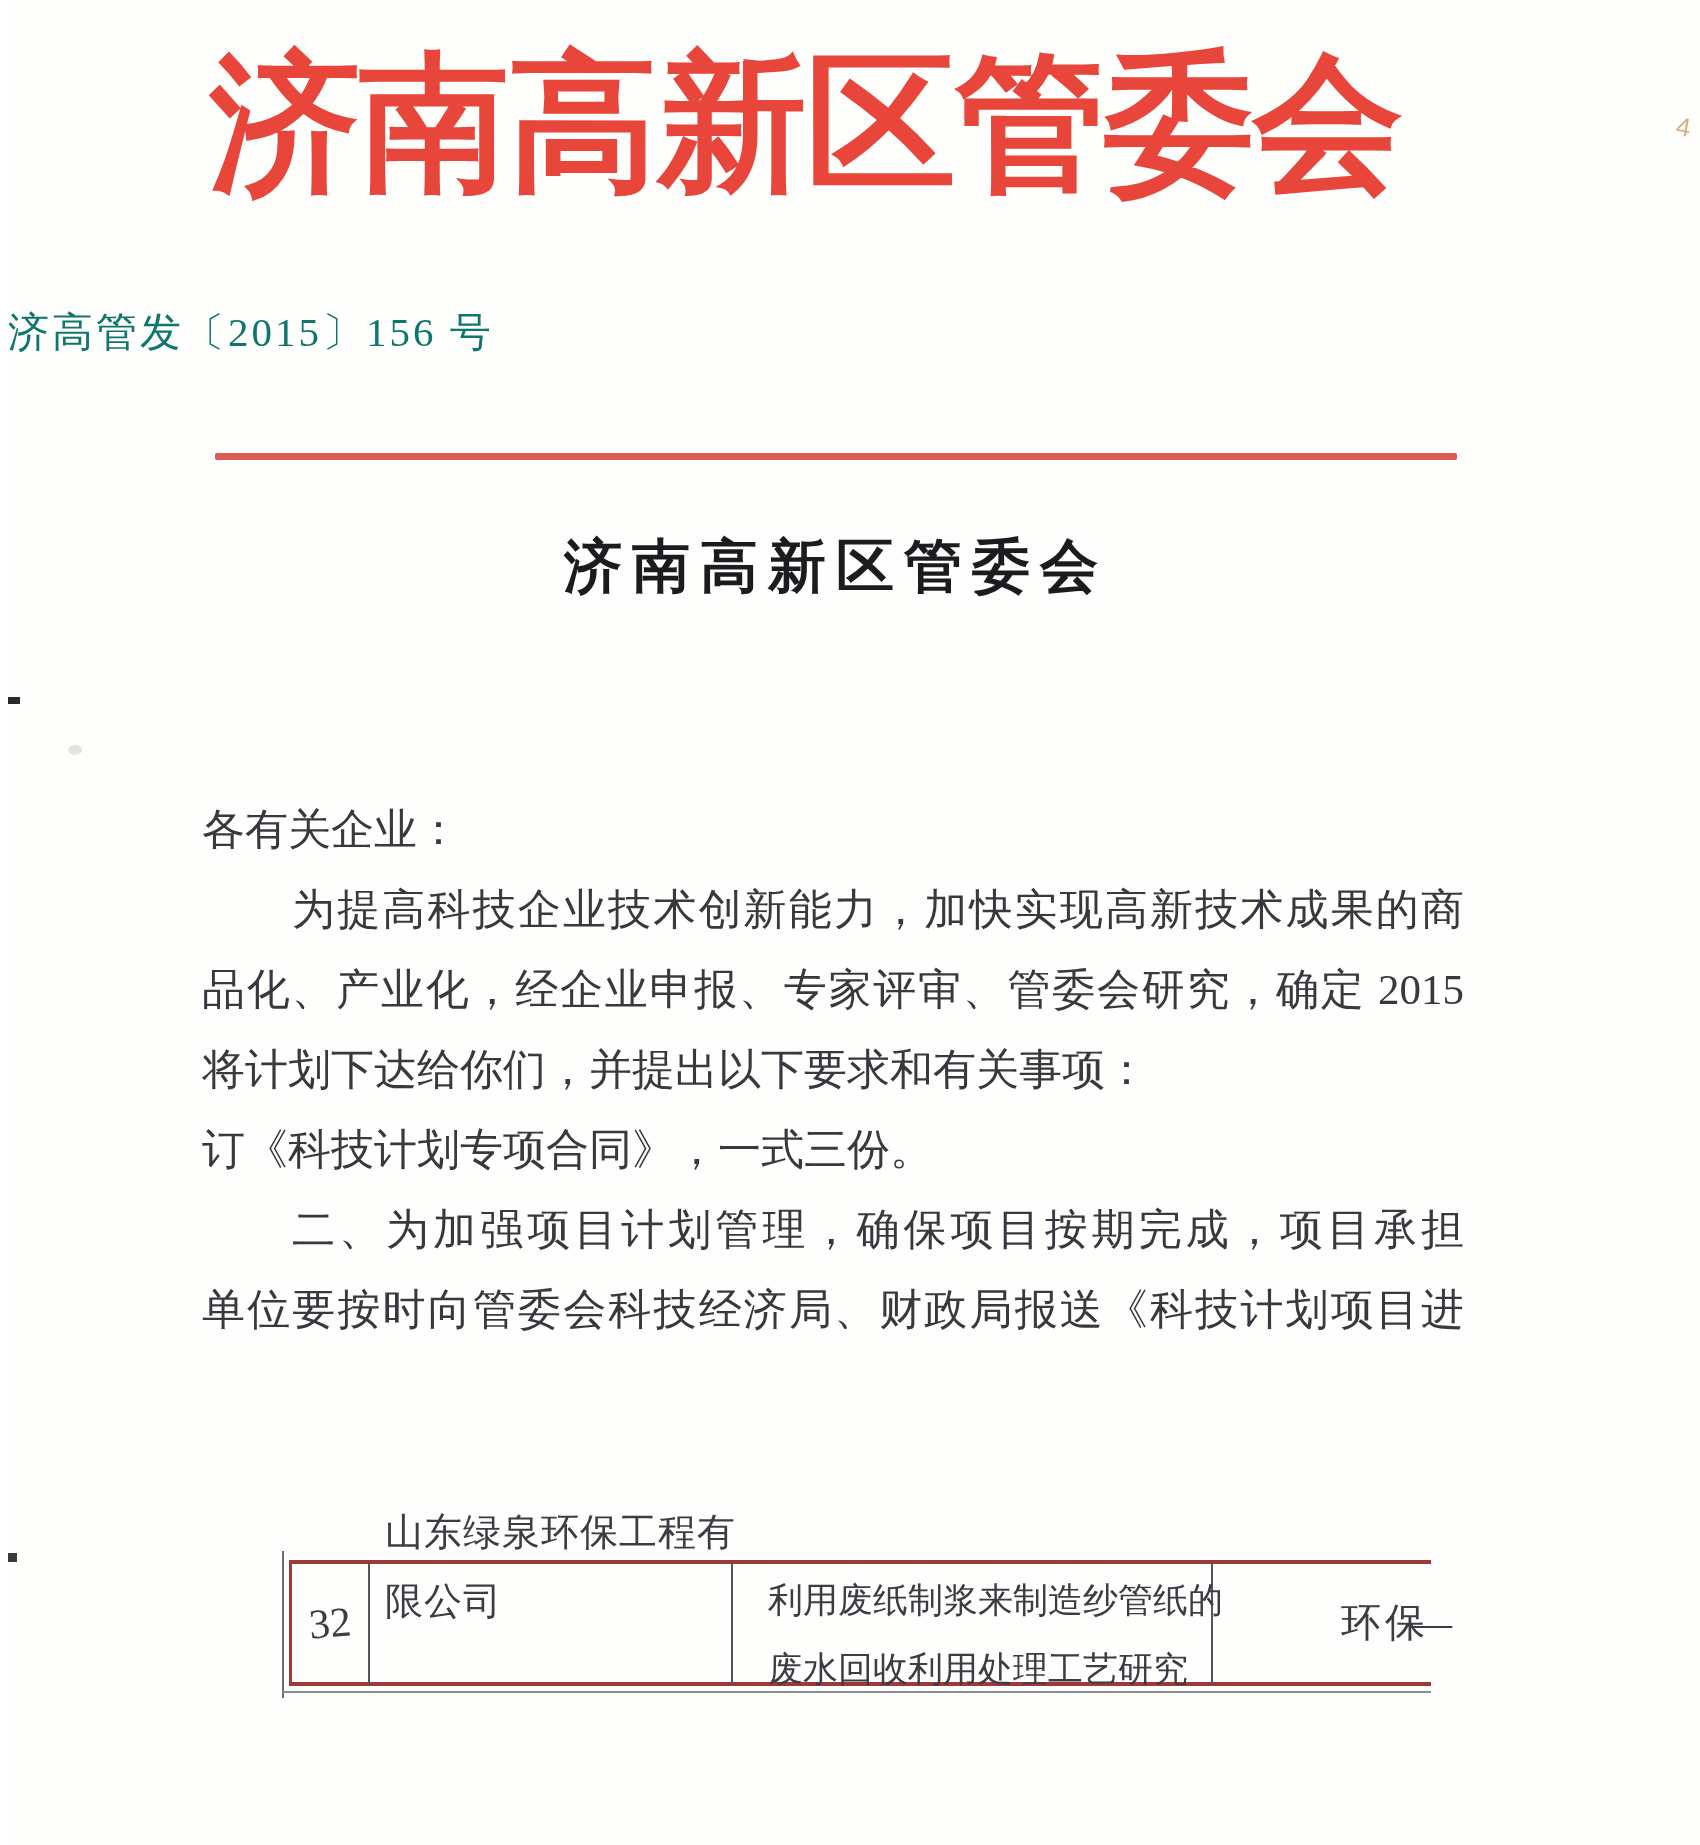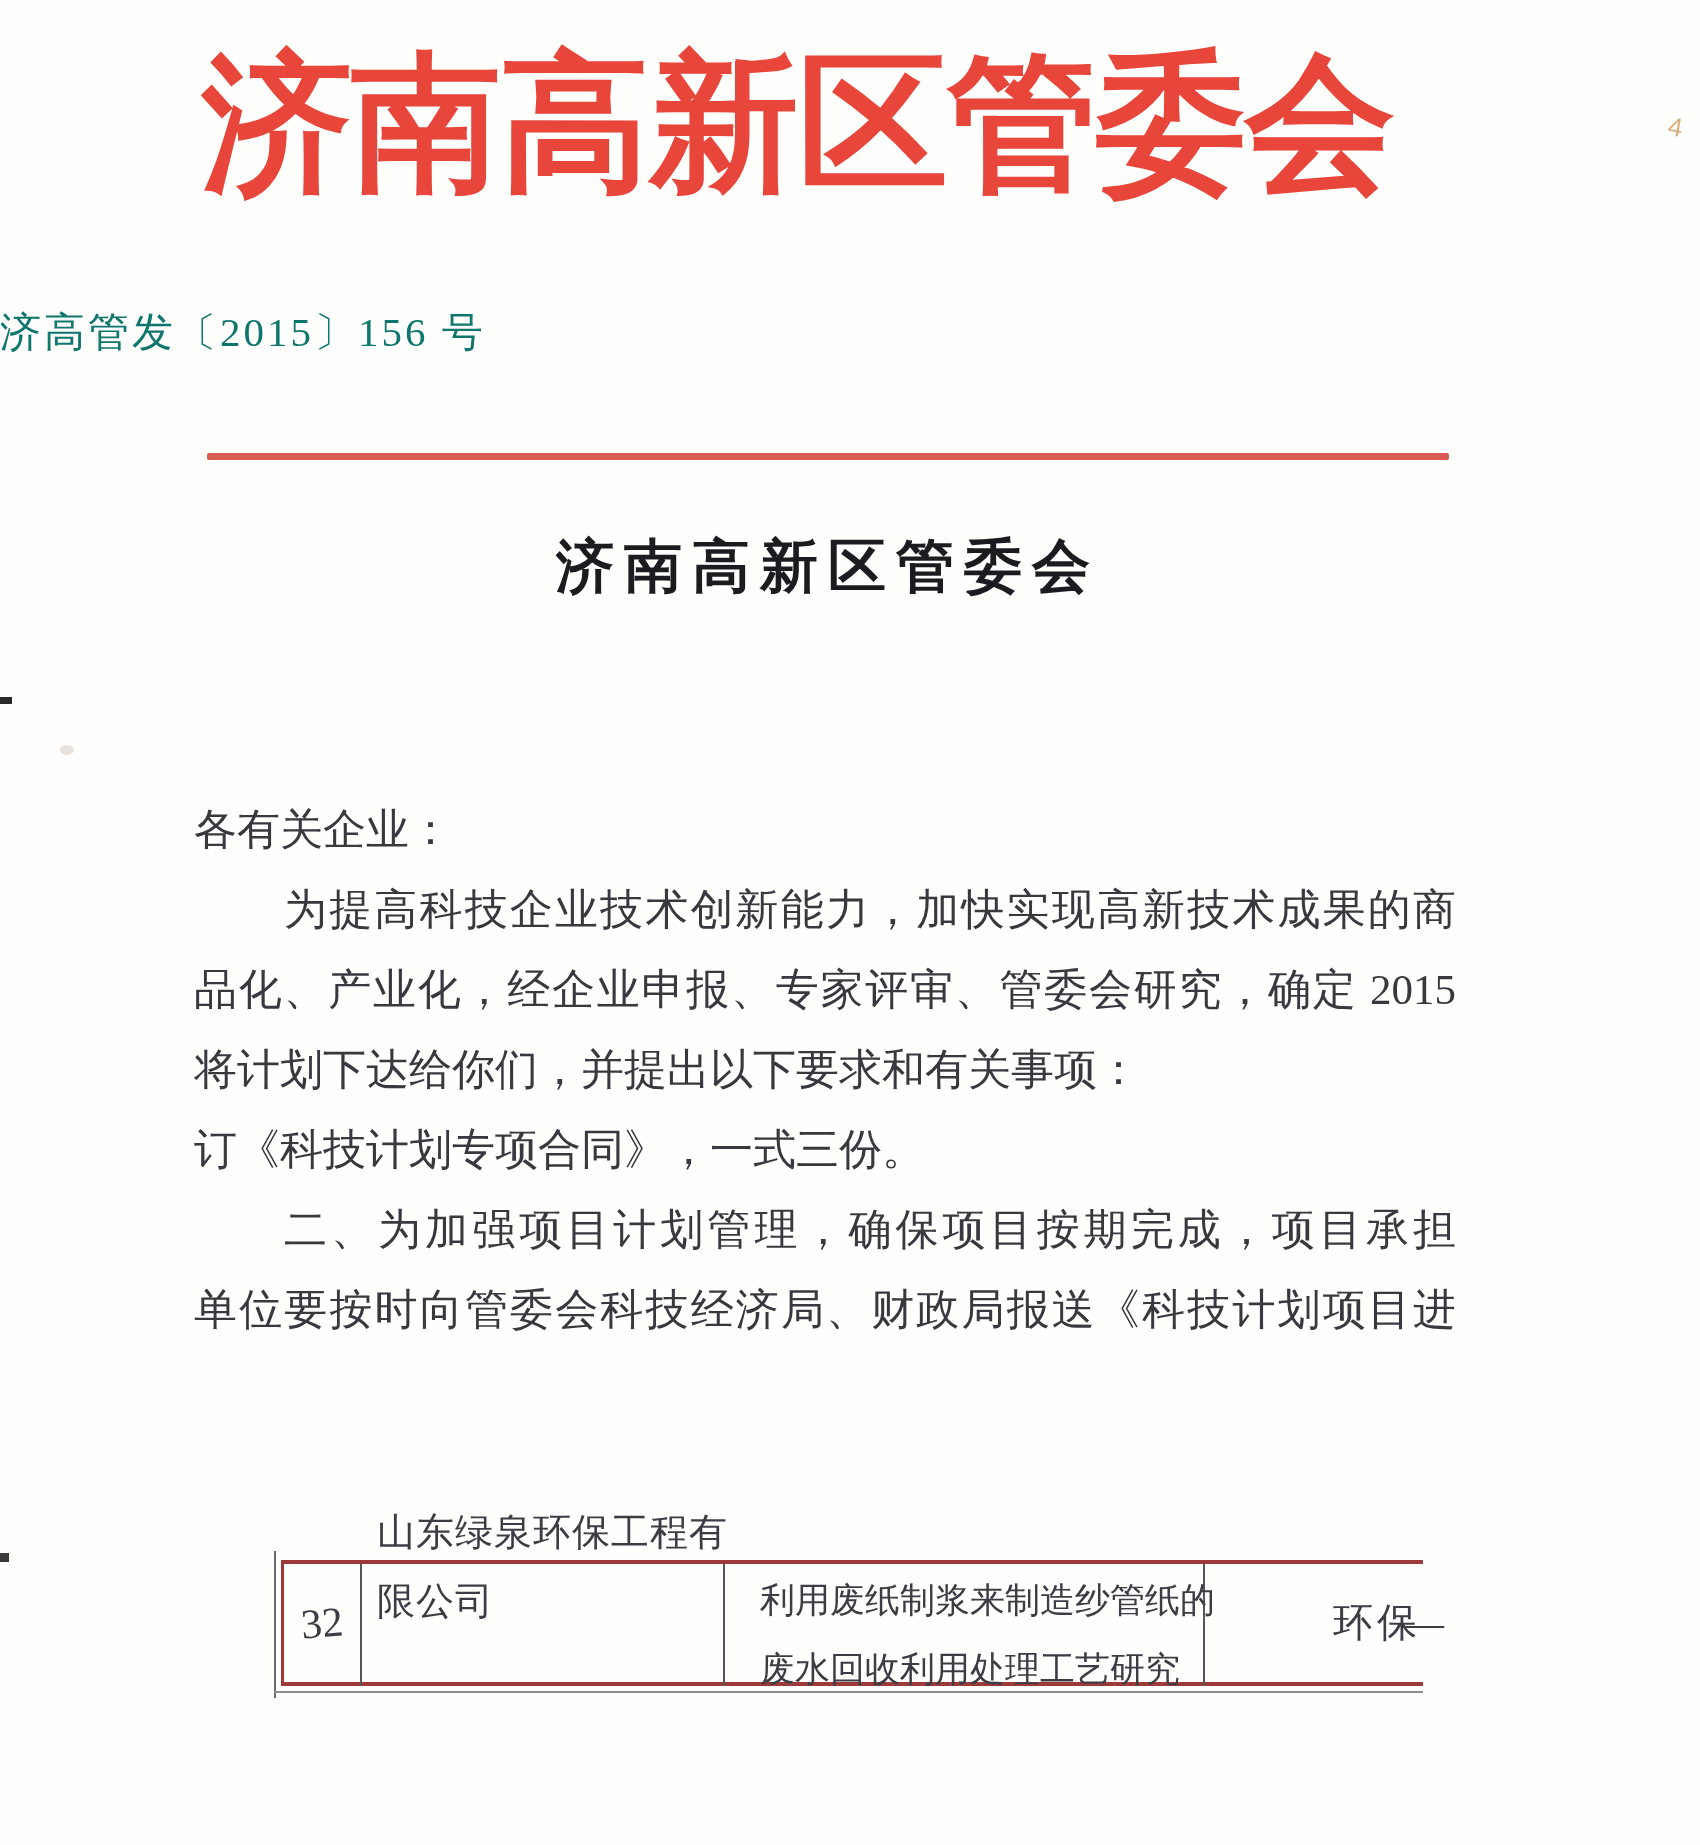--- a/index.html
+++ b/index.html
@@ -6,20 +6,21 @@
   body {
     width: 1700px; height: 1845px;
     background: #ffffff;
     font-family: "Liberation Serif", "DejaVu Serif", serif;
     position: relative;
     overflow: hidden;
   }
   .page {
     position: absolute; inset: 0;
     background: #fefefd;
+    margin-left: 8px;
   }
   
   .masthead {
     position: absolute;
     left: 196px; top: 18px; width: 1204px; height: 212px;
     color: var(--header-red, #e8463a);
     font-weight: 900;
     font-size: 150px;
     line-height: 212px;
     white-space: nowrap;

